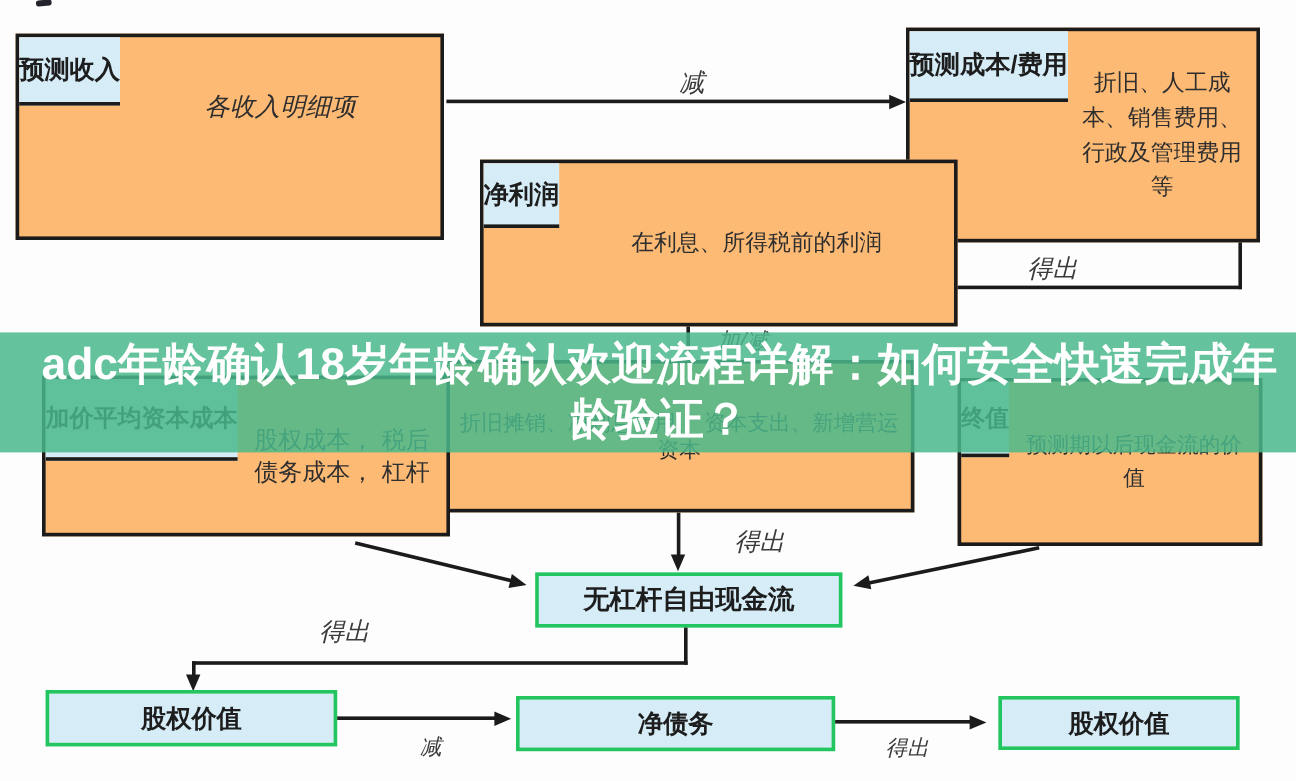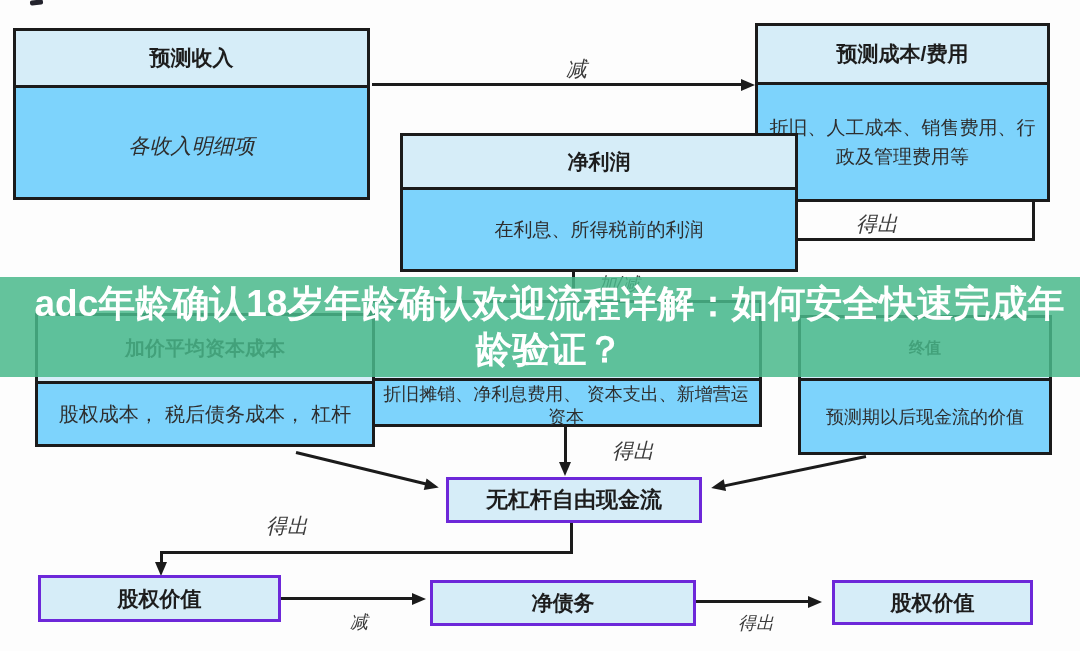--- a/index.html
+++ b/index.html
@@ -1,34 +1,34 @@
 <!DOCTYPE html>
 <html><head>
 <meta charset="utf-8">
 <style>
   html,body{margin:0;padding:0;background:#fff;}
   #stage{
     position:relative;width:1080px;height:651px;background:#fdfdfd;
     overflow:hidden;font-family:"Liberation Sans",sans-serif;
   }
   
-  .fbox{position:absolute;border:3px solid #1b1b1b;background:#7dd3fc;box-sizing:border-box;display:flex;flex-direction:column;}
+  .fbox{position:absolute;border:3px solid #1b1b1b;background:#fdba74;box-sizing:border-box;display:flex;flex-direction:row;}
   .fbox .hd{
     background:#d6edf8;border-bottom:3px solid #1b1b1b;
     display:flex;align-items:center;justify-content:center;
     font-weight:bold;font-size:21px;color:#1d1d1d;flex:0 0 auto;
   }
   .fbox .bd{
     flex:1 1 auto;display:flex;align-items:center;justify-content:center;
     text-align:center;font-size:19px;color:#2e2e2e;
     font-family:"DejaVu Serif",serif;line-height:27px;padding:2px 10px;box-sizing:border-box;
   }
   
   .sbox{
-    position:absolute;border:3px solid #6d28d9;background:#d6edf8;box-sizing:border-box;
+    position:absolute;border:3px solid #22c55e;background:#d6edf8;box-sizing:border-box;
     display:flex;align-items:center;justify-content:center;
     font-weight:bold;font-size:21px;color:#1d1d1d;
   }
   
   .hl,.vl{position:absolute;background:#1b1b1b;}
   .hl{height:3px;}
   .vl{width:3px;}
   
   .ah{position:absolute;width:0;height:0;}
   .ah.r{border-top:6px solid transparent;border-bottom:6px solid transparent;border-left:14px solid #1b1b1b;}
@@ -98,21 +98,21 @@
     <div class="hd" style="height:75px;"></div>
     <div class="bd" style="font-size:18px;line-height:23px;padding:1px 6px;">折旧摊销、净利息费用、 资本支出、新增营运资本</div>
   </div>
 
   <div class="fbox under" style="left:3px;top:313px;width:340px;height:134px;margin-left:32px;">
     <div class="hd" style="height:65px;font-size:20px;">加价平均资本成本</div>
     <div class="bd" style="font-size:20px;">股权成本， 税后债务成本， 杠杆</div>
   </div>
 
   <div class="fbox under" style="left:798px;top:315px;width:254px;height:140px;">
-    <div class="hd" style="height:60px;font-size:16px;">终值</div>
+    <div class="hd" style="height:60px;font-size:20px;">终值</div>
     <div class="bd" style="font-size:18px;border-radius:23px;">预测期以后现金流的价值</div>
   </div>
 
   <div class="vl" style="left:564px;top:427px;height:39px;"></div>
   <div class="ah d" style="left:559px;top:462px;"></div>
   <div class="lbl" style="left:612px;top:437px;">得出</div>
 
   <div class="diag" style="left:296px;top:451px;width:135px;transform:rotate(13.6deg);"></div>
   <div class="diag" style="left:866px;top:455px;width:146px;transform:rotate(168.3deg);"></div>
 

